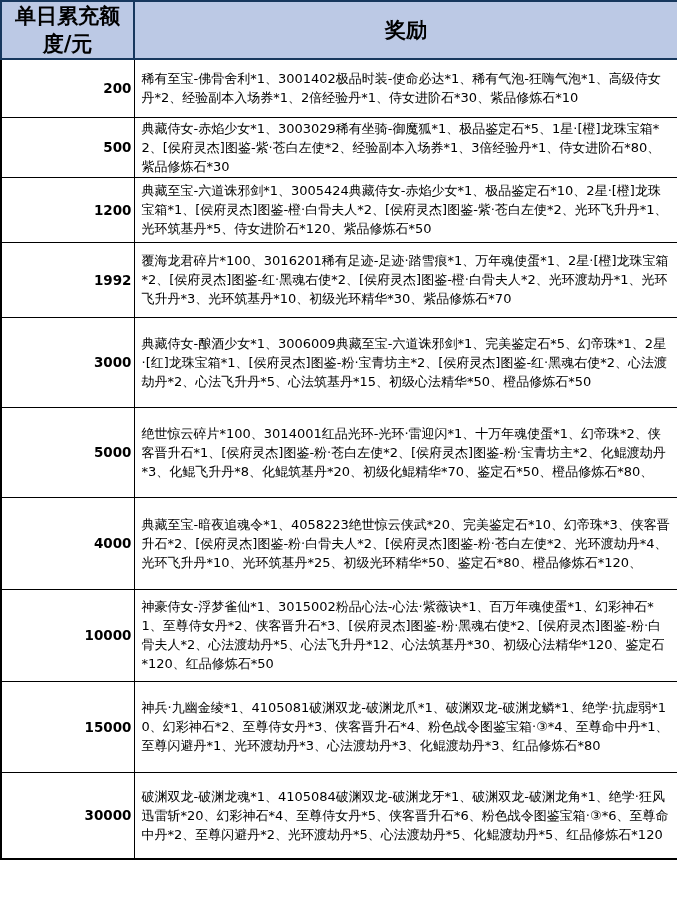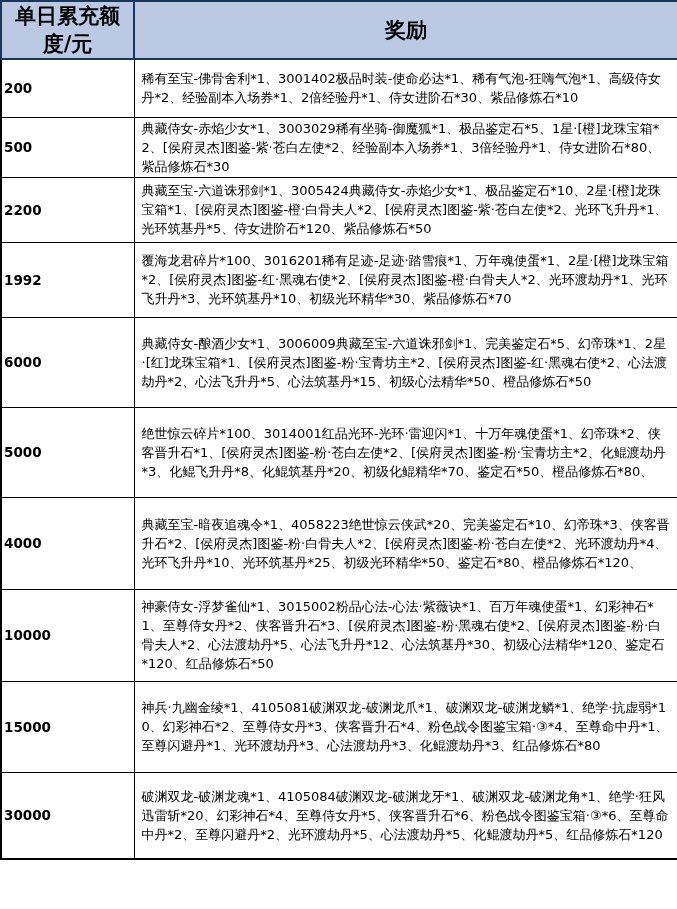--- a/index.html
+++ b/index.html
@@ -34,21 +34,21 @@
     height: 23px;
     padding: 0 2px;
   }
   table.reward-table td {
     border: 1px solid #000000;
     color: #000000;
     vertical-align: middle;
     overflow: hidden;
   }
   td.amount-cell {
-    text-align: left;
+    text-align: right;
     font-weight: bold;
     font-size: 13.5px;
     padding: 0 2px;
   }
   td.reward-cell {
     font-size: 13px;
     line-height: 19px;
     text-align: left;
     padding: 1px 7px;
     word-break: break-all;
@@ -84,29 +84,29 @@
     <tbody>
       <tr>
         <td class="amount-cell">200</td>
         <td class="reward-cell">稀有至宝-佛骨舍利*1、3001402极品时装-使命必达*1、稀有气泡-狂嗨气泡*1、高级侍女丹*2、经验副本入场券*1、2倍经验丹*1、侍女进阶石*30、紫品修炼石*10</td>
       </tr>
       <tr>
         <td class="amount-cell">500</td>
         <td class="reward-cell">典藏侍女-赤焰少女*1、3003029稀有坐骑-御魔狐*1、极品鉴定石*5、1星·[橙]龙珠宝箱*2、[侯府灵杰]图鉴-紫·苍白左使*2、经验副本入场券*1、3倍经验丹*1、侍女进阶石*80、紫品修炼石*30</td>
       </tr>
       <tr>
-        <td class="amount-cell">2200</td>
+        <td class="amount-cell">1200</td>
         <td class="reward-cell">典藏至宝-六道诛邪剑*1、3005424典藏侍女-赤焰少女*1、极品鉴定石*10、2星·[橙]龙珠宝箱*1、[侯府灵杰]图鉴-橙·白骨夫人*2、[侯府灵杰]图鉴-紫·苍白左使*2、光环飞升丹*1、光环筑基丹*5、侍女进阶石*120、紫品修炼石*50</td>
       </tr>
       <tr>
         <td class="amount-cell">1992</td>
         <td class="reward-cell">覆海龙君碎片*100、3016201稀有足迹-足迹·踏雪痕*1、万年魂使蛋*1、2星·[橙]龙珠宝箱*2、[侯府灵杰]图鉴-红·黑魂右使*2、[侯府灵杰]图鉴-橙·白骨夫人*2、光环渡劫丹*1、光环飞升丹*3、光环筑基丹*10、初级光环精华*30、紫品修炼石*70</td>
       </tr>
       <tr>
-        <td class="amount-cell">6000</td>
+        <td class="amount-cell">3000</td>
         <td class="reward-cell">典藏侍女-酿酒少女*1、3006009典藏至宝-六道诛邪剑*1、完美鉴定石*5、幻帝珠*1、2星·[红]龙珠宝箱*1、[侯府灵杰]图鉴-粉·宝青坊主*2、[侯府灵杰]图鉴-红·黑魂右使*2、心法渡劫丹*2、心法飞升丹*5、心法筑基丹*15、初级心法精华*50、橙品修炼石*50</td>
       </tr>
       <tr>
         <td class="amount-cell">5000</td>
         <td class="reward-cell">绝世惊云碎片*100、3014001红品光环-光环·雷迎闪*1、十万年魂使蛋*1、幻帝珠*2、侠客晋升石*1、[侯府灵杰]图鉴-粉·苍白左使*2、[侯府灵杰]图鉴-粉·宝青坊主*2、化鲲渡劫丹*3、化鲲飞升丹*8、化鲲筑基丹*20、初级化鲲精华*70、鉴定石*50、橙品修炼石*80、</td>
       </tr>
       <tr>
         <td class="amount-cell">4000</td>
         <td class="reward-cell">典藏至宝-暗夜追魂令*1、4058223绝世惊云侠武*20、完美鉴定石*10、幻帝珠*3、侠客晋升石*2、[侯府灵杰]图鉴-粉·白骨夫人*2、[侯府灵杰]图鉴-粉·苍白左使*2、光环渡劫丹*4、光环飞升丹*10、光环筑基丹*25、初级光环精华*50、鉴定石*80、橙品修炼石*120、</td>
       </tr>

